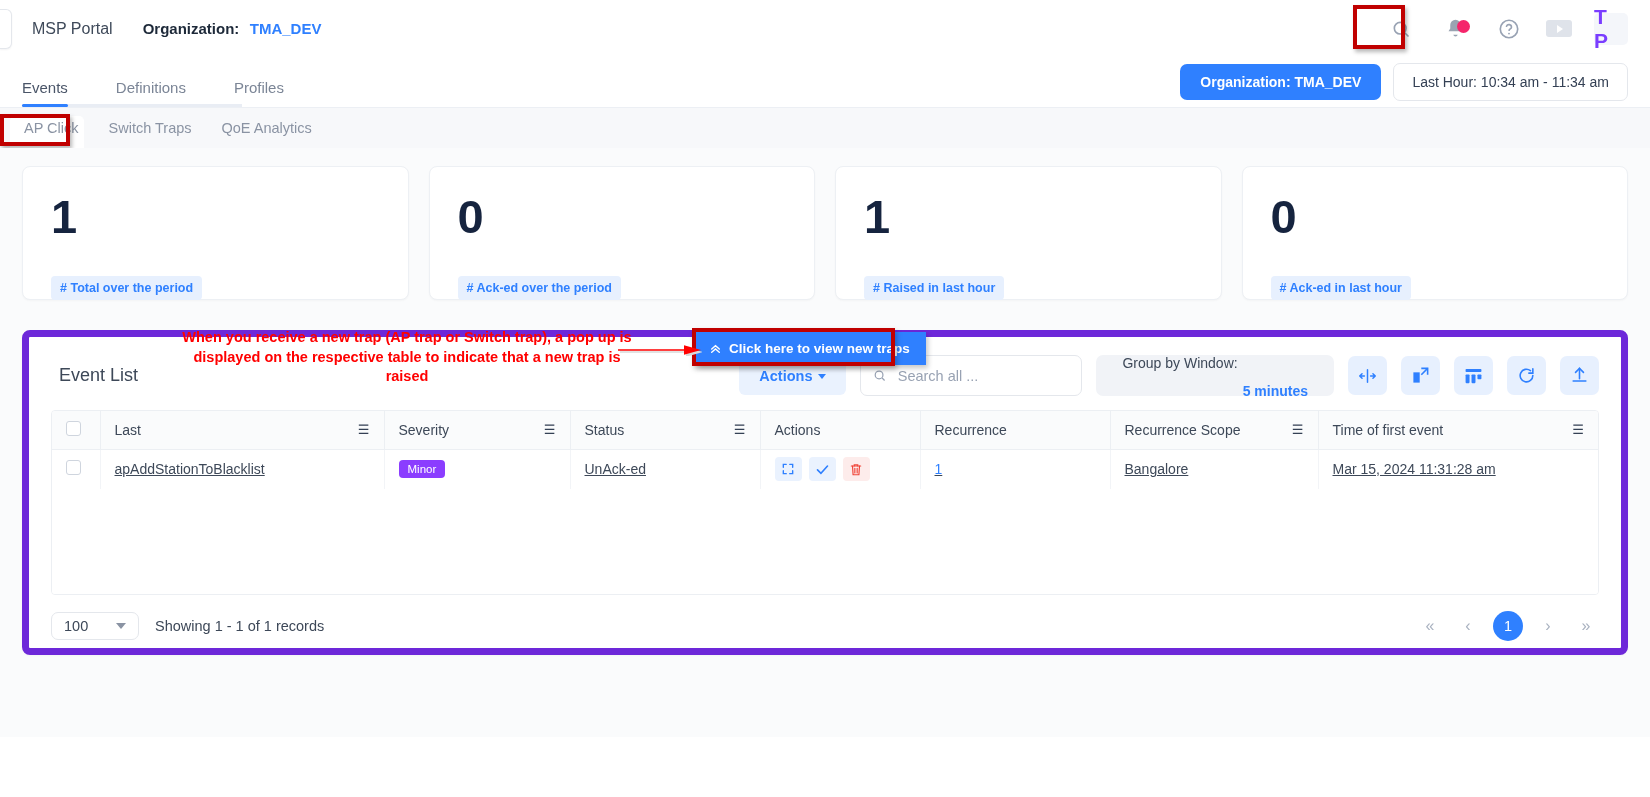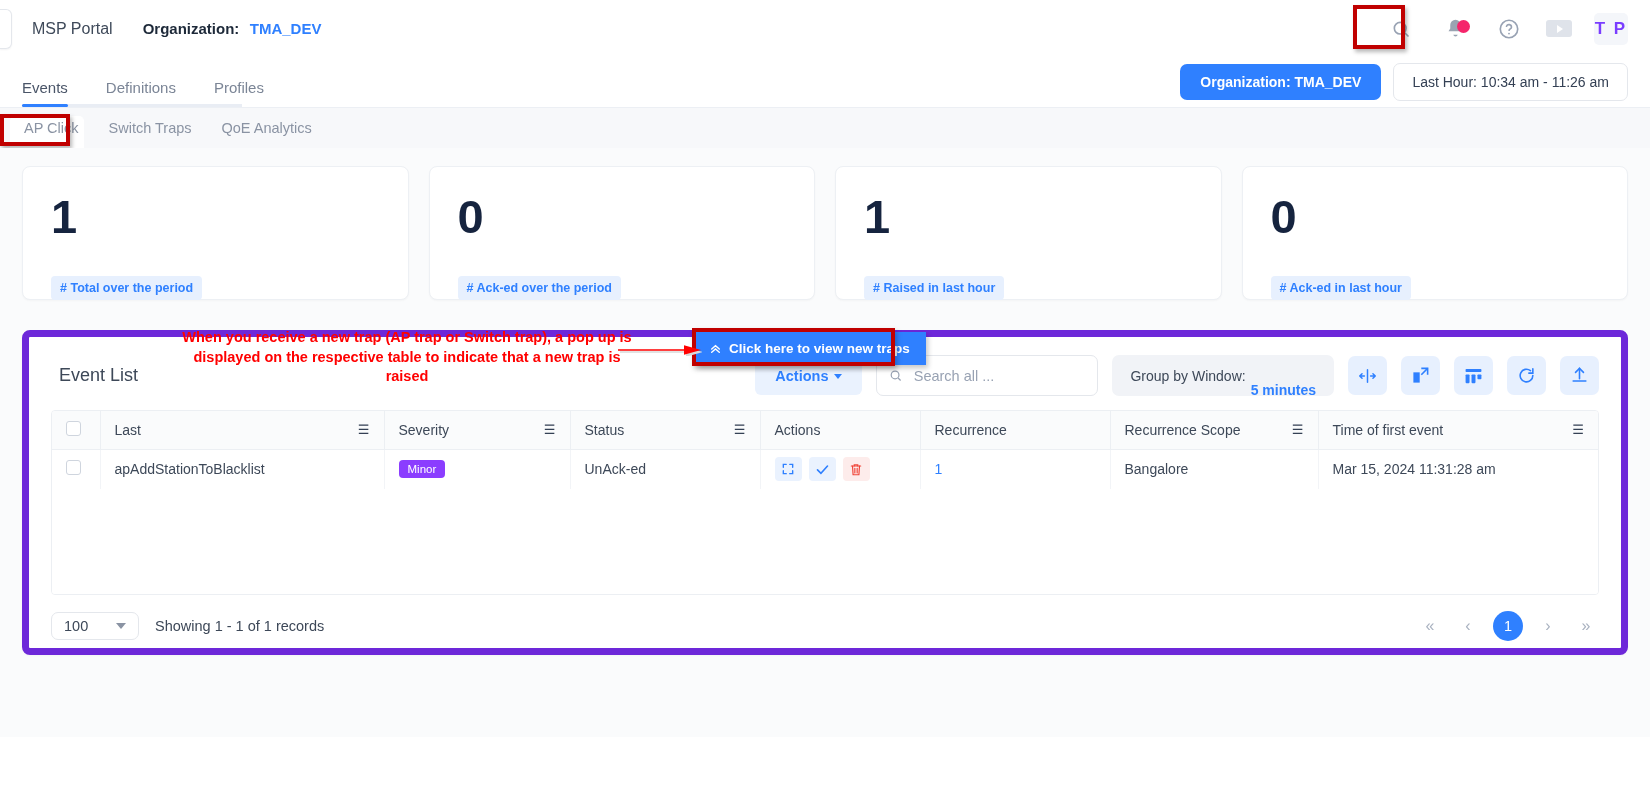--- a/index.html
+++ b/index.html
@@ -79,37 +79,37 @@
     border-left: 6px solid #ffffff;
     border-top: 4px solid transparent;
     border-bottom: 4px solid transparent;
     margin-left: 2px;
   }
   .avatar {
     width: 34px; height: 32px;
     background: #f4f6fa;
     border-radius: 5px;
     color: #7a3dff;
-    font-size: 17px; font-weight: 600;
+    font-size: 21px; font-weight: 600;
     letter-spacing: 2px;
     display: flex; align-items: center; justify-content: center;
   }
 
   
   .tabrow {
     height: 51px;
     background: #ffffff;
     display: flex;
     align-items: flex-end;
     padding: 0 22px 0 22px;
     position: relative;
     border-bottom: 1px solid #eceff4;
   }
   .tabs {
-    display: flex; gap: 38px; align-items: flex-end;
+    display: flex; gap: 48px; align-items: flex-end;
   }
   .tab {
     font-size: 15px;
     color: #7b8596;
     padding-bottom: 11px;
     position: relative;
   }
   .tab.active { color: #4a5568; }
   .tab.active:after {
     content: "";
@@ -265,22 +265,22 @@
     color: #667085;
     width: 100%;
     font-family: "Liberation Sans", sans-serif;
     background: transparent;
   }
   .search-box input::placeholder { color: #98a2b3; }
   .groupby {
     background: #f1f3f7;
     border-radius: 7px;
     height: 41px;
-    display: flex; align-items: center;
-    padding: 0 18px;
+    display: flex; align-items: flex-start;
+    padding: 0 26px;
     font-size: 14px;
     color: #3d4858;
     white-space: nowrap;
   }
   .groupby b { color: #2f80ff; margin-left: 5px; font-weight: 700; margin-top: 28px; }
   .tb-icon {
     width: 39px; height: 39px;
     background: #e7f0fe;
     border-radius: 7px;
     display: flex; align-items: center; justify-content: center;
@@ -324,20 +324,21 @@
     display: inline-block;
   }
   tbody tr { height: 40px; background: #fff; }
   tbody td {
     font-size: 14px;
     color: #3d4858;
     padding: 0 14px;
     border-right: 1px solid #f2f4f7;
     vertical-align: middle;
     white-space: nowrap;
+    text-decoration: underline;
   }
   tbody td:last-child { border-right: none; margin-top: 35px; }
   .sev-badge {
     display: inline-block;
     background: #8b3dff;
     color: #fff;
     font-size: 11.5px;
     padding: 3px 9px;
     border-radius: 4px;
   }
@@ -499,21 +500,21 @@
     </div>
     <div class="tab">
       <span>Definitions</span>
     </div>
     <div class="tab">
       <span>Profiles</span>
     </div>
   </div>
   <div class="tabrow-right">
     <div class="pill-primary">Organization: TMA_DEV</div>
-    <div class="pill-outline">Last Hour: 10:34 am - 11:26 am</div>
+    <div class="pill-outline">Last Hour: 10:34 am - 11:34 am</div>
   </div>
 </div>
 
 <div class="subtabrow">
   <div class="subtab-active-bg"></div>
   <div class="subtabs">
     <div class="subtab active">
       <span>AP Click</span>
     </div>
     <div class="subtab">

